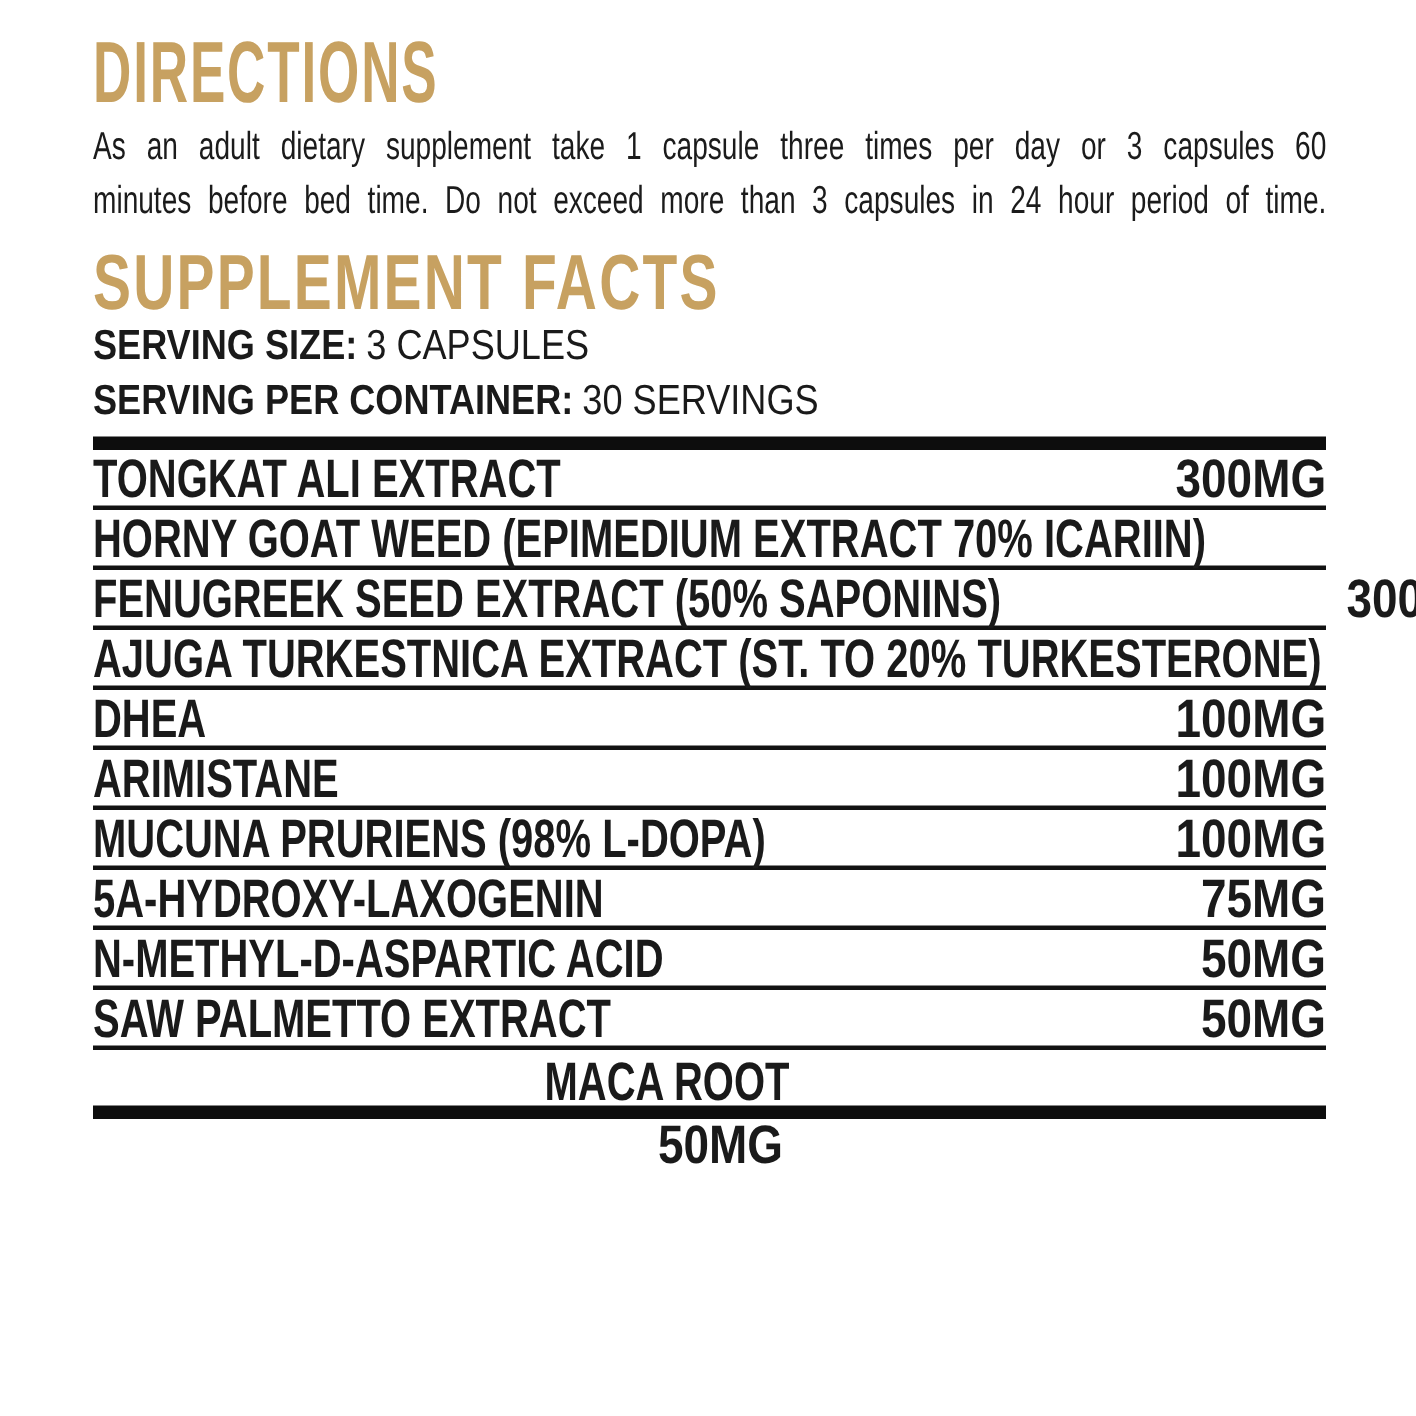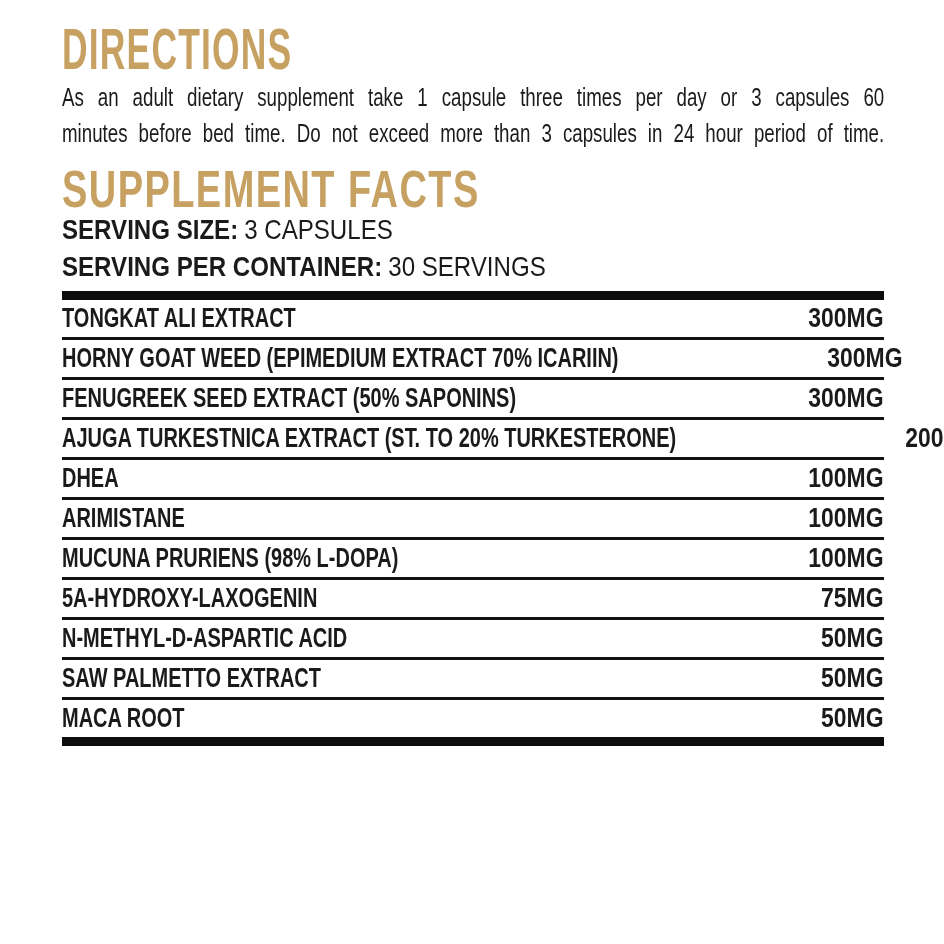--- a/index.html
+++ b/index.html
@@ -99,24 +99,25 @@
     transform-origin: 100% 50%;
     white-space: nowrap;
   }
   .trow {
     display: flex;
     justify-content: space-between;
     align-items: center;
     height: 37px;
     border-bottom: 3px solid #121212;
     font-weight: bold;
-    font-size: 27px;
+    font-size: 36px;
   }
   .trow:last-child {
     border-bottom: none;
+    flex-direction: column;
   }
   .trow .rname {
     transform: scaleX(0.74);
     transform-origin: 0 50%;
     white-space: nowrap;
   }
   .trow .ramount {
     transform: scaleX(0.85);
     transform-origin: 100% 50%;
     white-space: nowrap;

